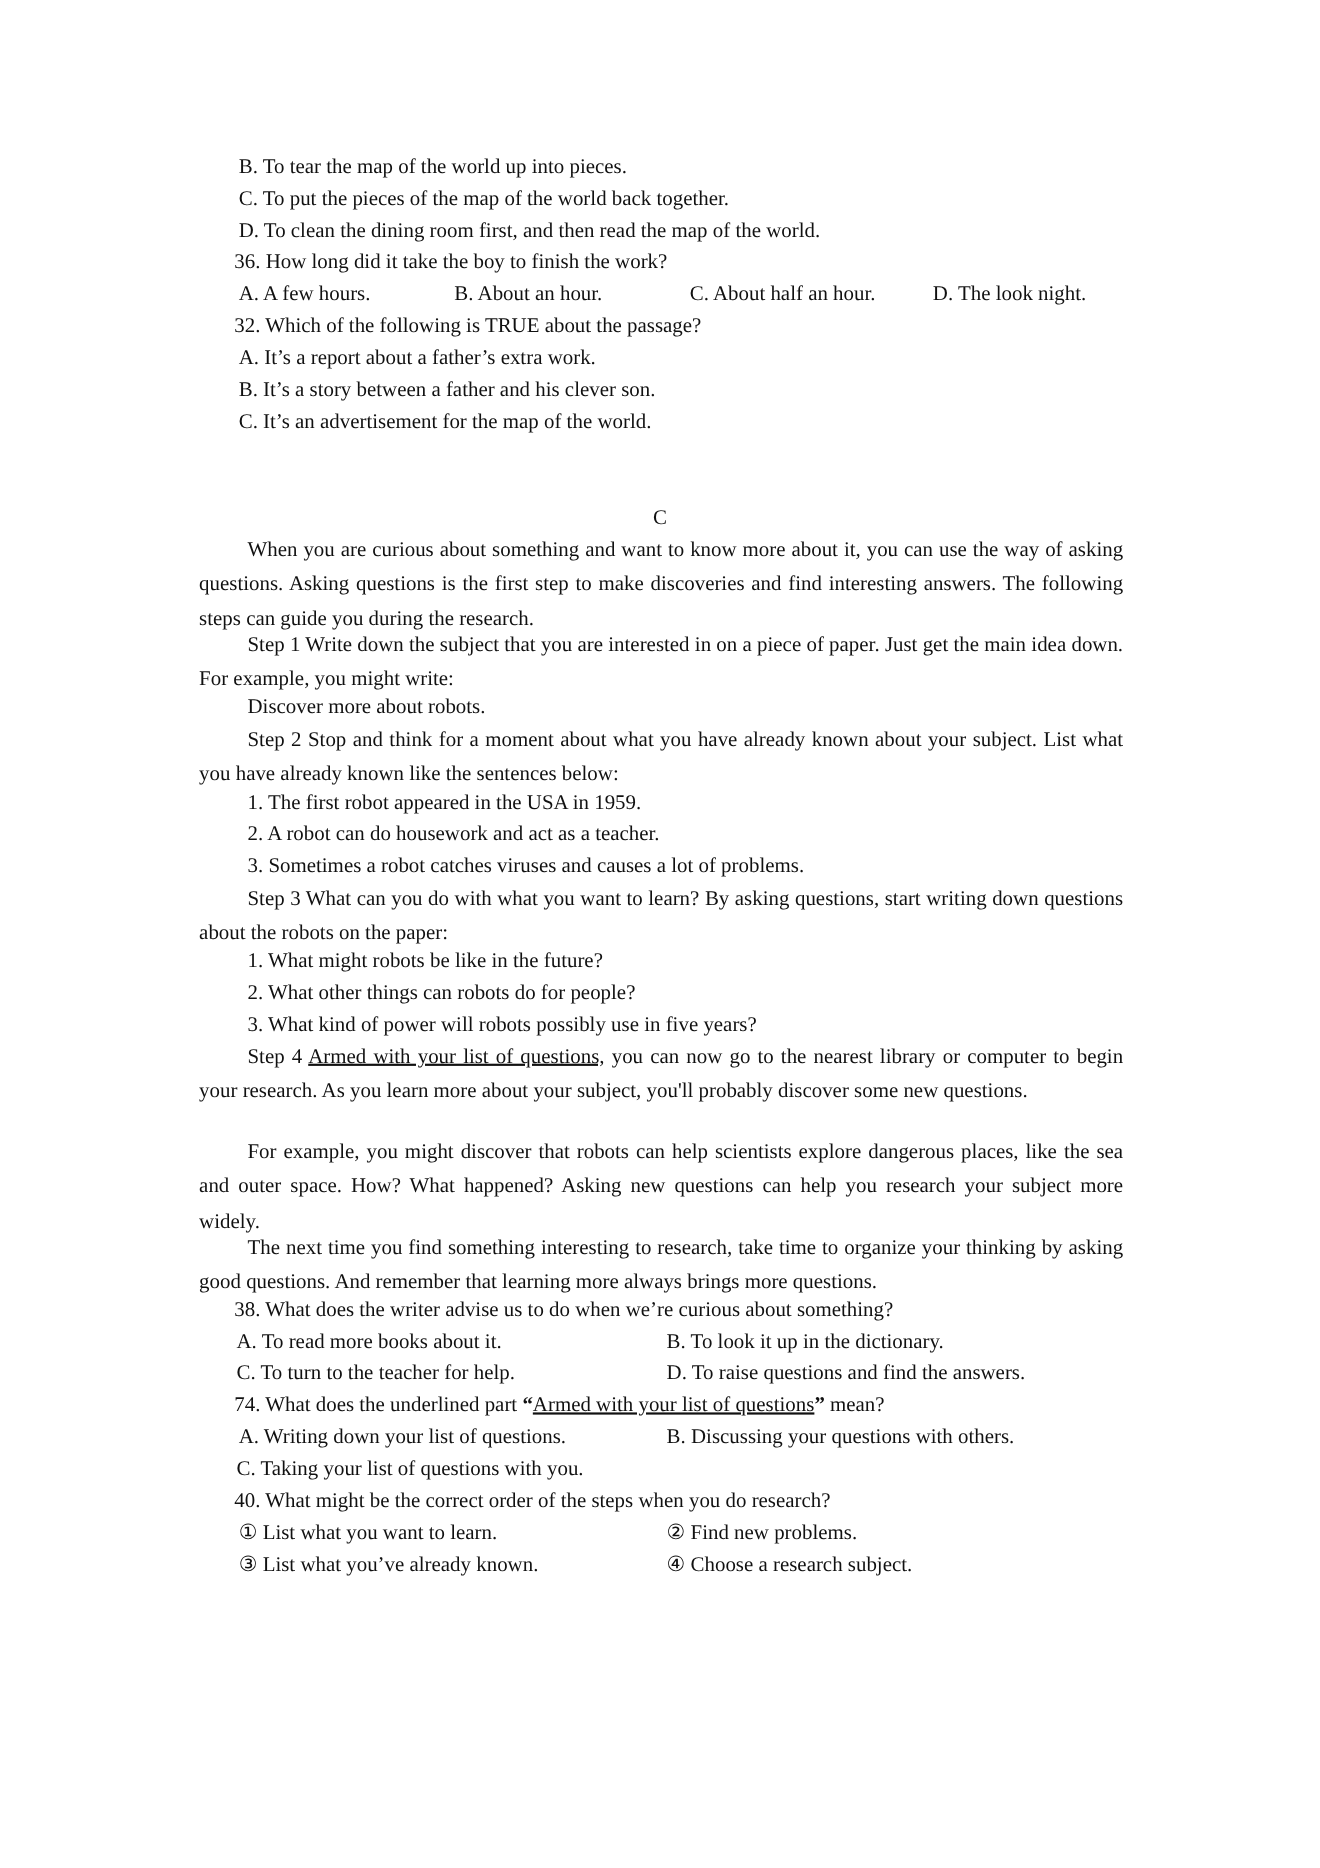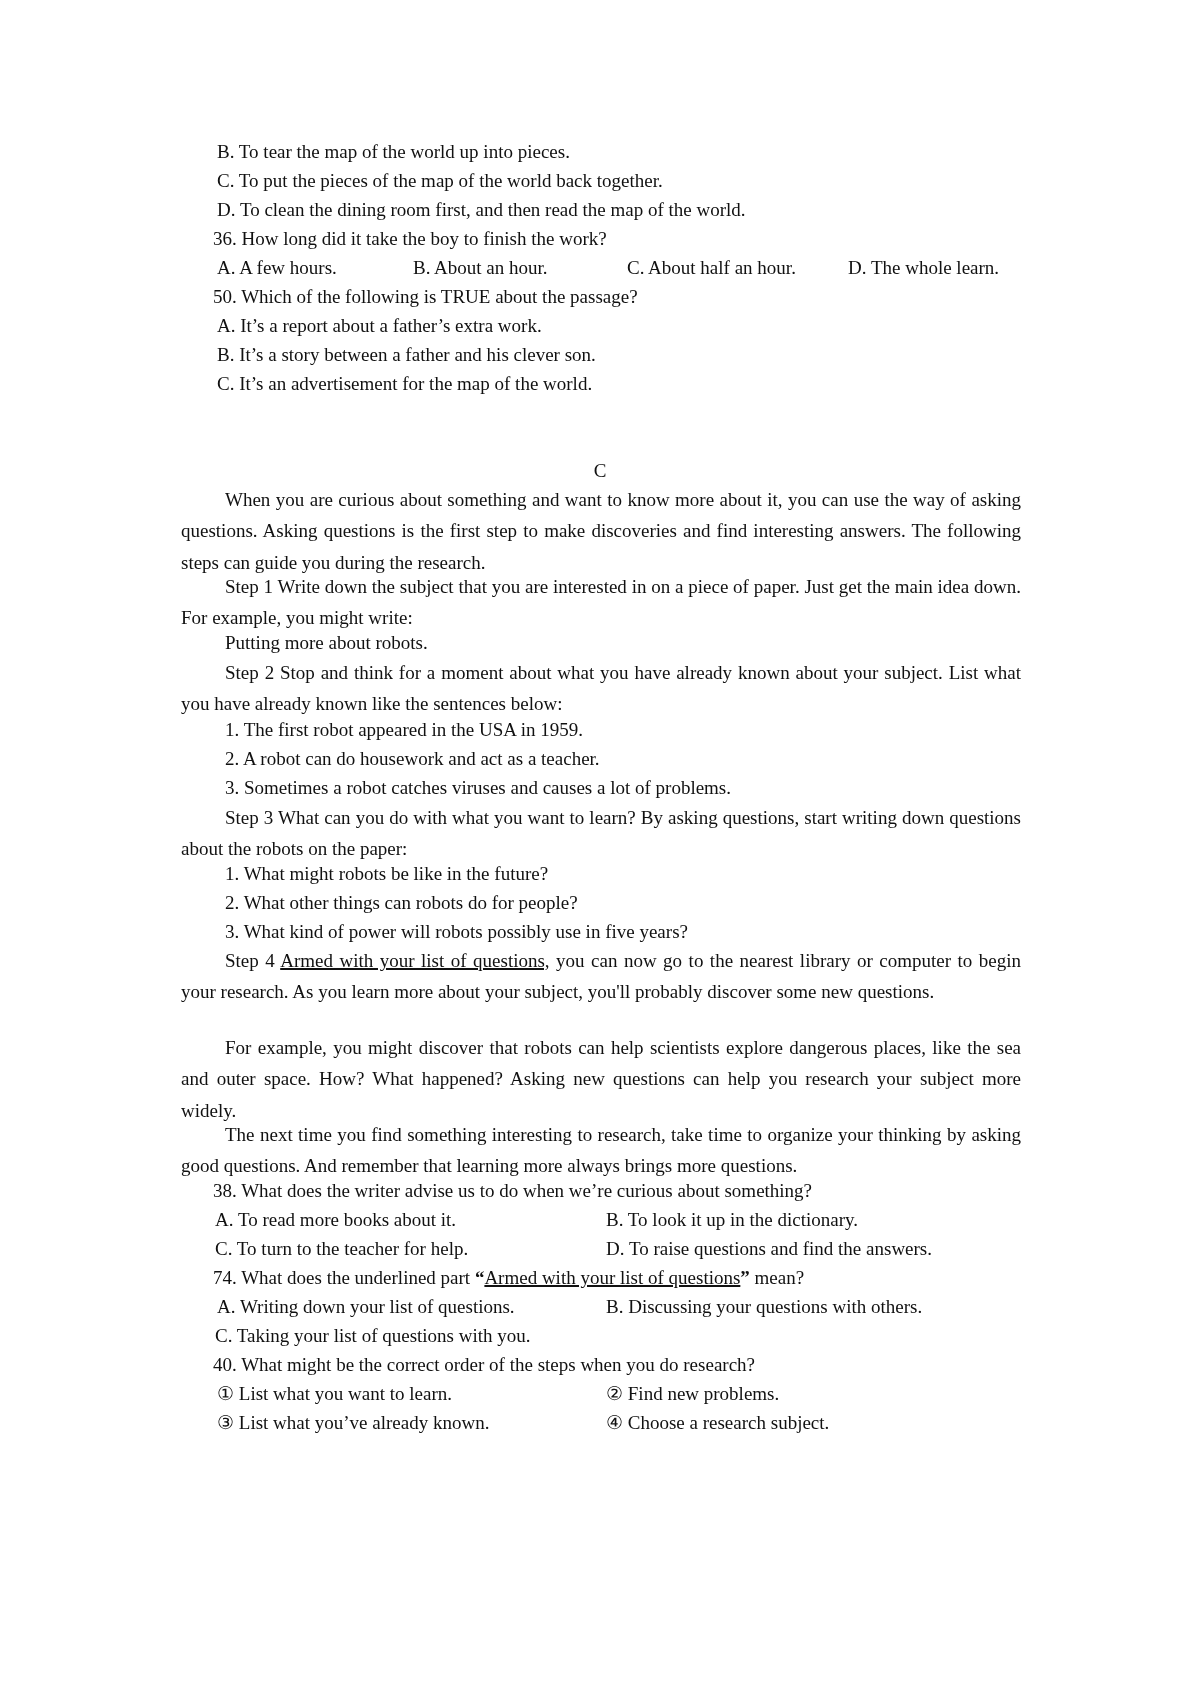--- a/index.html
+++ b/index.html
@@ -24,33 +24,33 @@
 <div class="page">
 
   <div class="line opt" style="top:137px">B. To tear the map of the world up into pieces.</div>
   <div class="line opt" style="top:166px">C. To put the pieces of the map of the world back together.</div>
   <div class="line opt" style="top:195px">D. To clean the dining room first, and then read the map of the world.</div>
 
   <div class="line q" style="top:224px">36. How long did it take the boy to finish the work?</div>
   <div class="line opt" style="top:253px">A. A few hours.</div>
   <div class="line" style="top:253px; left:413px">B. About an hour.</div>
   <div class="line" style="top:253px; left:627px">C. About half an hour.</div>
-  <div class="line" style="top:253px; left:848px">D. The whole learn.</div>
+  <div class="line" style="top:253px; left:848px">D. The look night.</div>
 
-  <div class="line q" style="top:282px">50. Which of the following is TRUE about the passage?</div>
+  <div class="line q" style="top:282px">32. Which of the following is TRUE about the passage?</div>
   <div class="line opt" style="top:311px">A. It’s a report about a father’s extra work.</div>
   <div class="line opt" style="top:340px">B. It’s a story between a father and his clever son.</div>
   <div class="line opt" style="top:369px">C. It’s an advertisement for the map of the world.</div>
 
   <div class="line center" style="top:456px">C</div>
 
   <div class="para last-left" style="top:484px">When you are curious about something and want to know more about it, you can use the way of asking questions. Asking questions is the first step to make discoveries and find interesting answers. The following steps can guide you during the research.</div>
 
   <div class="para last-left" style="top:571px">Step 1 Write down the subject that you are interested in on a piece of paper. Just get the main idea down. For example, you might write:</div>
-  <div class="line indent" style="top:628px">Putting more about robots.</div>
+  <div class="line indent" style="top:628px">Discover more about robots.</div>
 
   <div class="para last-left" style="top:657px">Step 2 Stop and think for a moment about what you have already known about your subject. List what you have already known like the sentences below:</div>
   <div class="line indent" style="top:715px">1. The first robot appeared in the USA in 1959.</div>
   <div class="line indent" style="top:744px">2. A robot can do housework and act as a teacher.</div>
   <div class="line indent" style="top:773px">3. Sometimes a robot catches viruses and causes a lot of problems.</div>
 
   <div class="para last-left" style="top:802px">Step 3 What can you do with what you want to learn? By asking questions, start writing down questions about the robots on the paper:</div>
   <div class="line indent" style="top:859px">1. What might robots be like in the future?</div>
   <div class="line indent" style="top:888px">2. What other things can robots do for people?</div>
   <div class="line indent" style="top:917px">3. What kind of power will robots possibly use in five years?</div>

